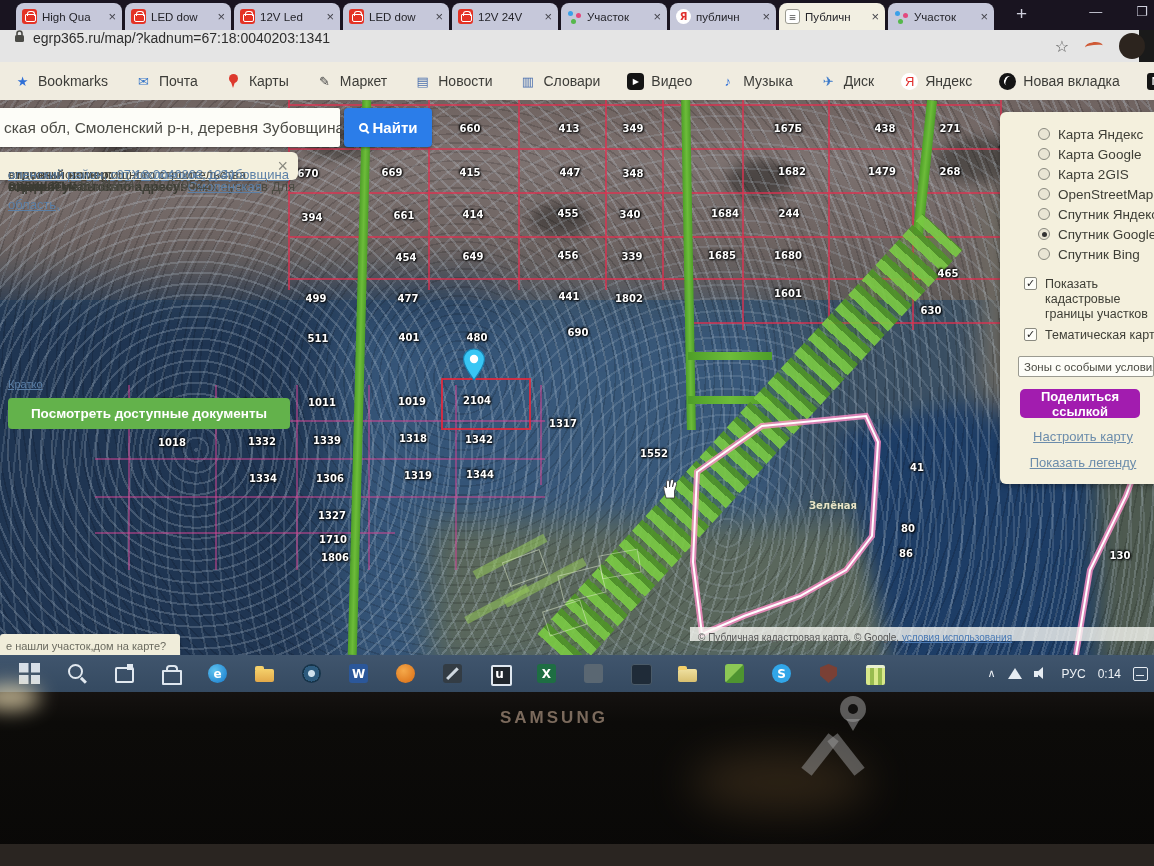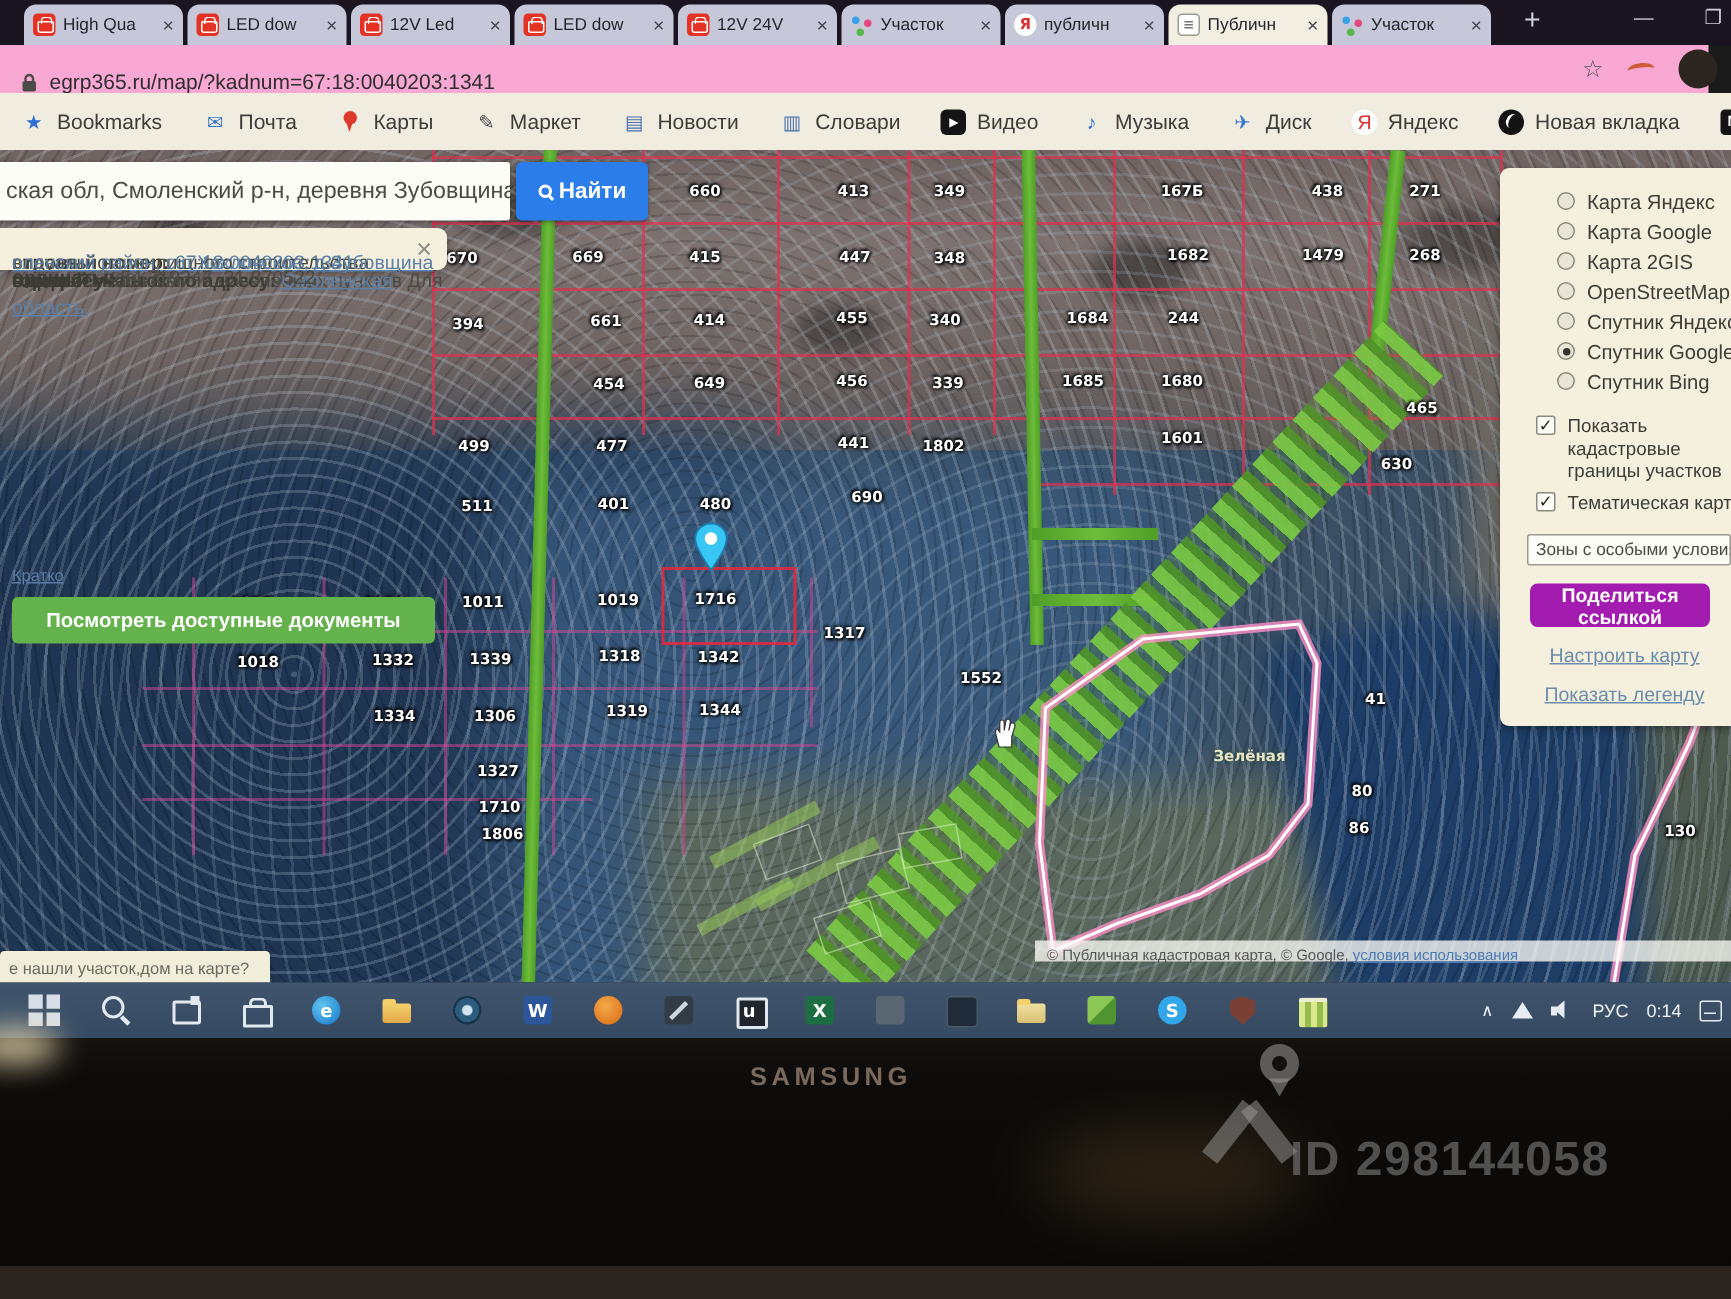--- a/index.html
+++ b/index.html
@@ -17,21 +17,21 @@
   .ic-ali::after { content:""; position:absolute; top:5px; left:3px; width:9px; height:6px; border:1.5px solid #fff; border-radius:1px 1px 2px 2px; }
   .ic-dots::after { content:""; position:absolute; left:1px; top:2px; width:5px; height:5px; border-radius:50%; background:#3aa0e8; box-shadow:8px 2px 0 #e3487e, 3px 8px 0 #55b84b; }
   .ic-ya { background:#fff; border-radius:50%; color:#e0302e; }
   .ic-doc { background:#fff; border:1px solid #9a9a90; color:#777; font-size:9px; }
   .tab-label { font-size:11.5px; color:#24242a; white-space:nowrap; overflow:hidden; flex:1; }
   .tab-close { font-size:13px; color:#44444c; margin-left:3px; flex:0 0 auto; }
   .new-tab { color:#cfd0dd; font-size:19px; margin:0 0 3px 8px; }
   .win-controls { position:absolute; right:6px; top:4px; color:#cfd0dd; font-size:13px; display:flex; gap:34px; }
 
   
-  .toolbar { position:absolute; left:0; top:30px; width:1139px; height:32px; background:#f9a8d4; display:flex; align-items:flex-end; }
+  .toolbar { position:absolute; left:0; top:30px; width:1139px; height:32px; background:#e5e5e5; display:flex; align-items:flex-start; }
   .lock-icon { margin:0 8px 0 14px; }
   .url-text { font-size:14px; color:#2e2e2e; }
   .tb-right { position:absolute; right:8px; top:0; height:32px; display:flex; align-items:center; gap:16px; }
   .star-icon { font-size:16px; color:#555; }
   .swoosh-icon { width:18px; height:9px; border-top:3.5px solid #cf5a36; border-radius:50%; transform:rotate(-6deg); }
   .avatar { width:26px; height:26px; border-radius:50%; background:#2c241e; margin-right:-14px; }
 
   
   .bookmarks { position:absolute; left:0; top:62px; width:1154px; height:38px; background:#f0ece0; display:flex; align-items:center; padding-left:14px; }
   .bm { display:flex; align-items:center; margin-right:27px; flex:0 0 auto; }
@@ -467,21 +467,21 @@
           <span class="parcel" style="position: absolute; left: 578px; top: 232px;">690</span>
 
           <span class="parcel" style="position: absolute; left: 168px; top: 303px;">1015</span>
 
           <span class="parcel" style="position: absolute; left: 257px; top: 303px;">1010</span>
 
           <span class="parcel" style="position: absolute; left: 322px; top: 302px;">1011</span>
 
           <span class="parcel" style="position: absolute; left: 412px; top: 301px;">1019</span>
 
-          <span class="parcel" style="position: absolute; left: 477px; top: 300px;">1716</span>
+          <span class="parcel" style="position: absolute; left: 477px; top: 300px;">2104</span>
 
           <span class="parcel" style="position: absolute; left: 563px; top: 323px;">1317</span>
 
           <span class="parcel" style="position: absolute; left: 172px; top: 342px;">1018</span>
 
           <span class="parcel" style="position: absolute; left: 262px; top: 341px;">1332</span>
 
           <span class="parcel" style="position: absolute; left: 327px; top: 340px;">1339</span>
 
           <span class="parcel" style="position: absolute; left: 413px; top: 338px;">1318</span>
@@ -727,16 +727,15 @@
   </div>
 
   <div class="bezel">
     <div class="bezel-glow1"></div>
     <div class="bezel-glow2"></div>
     <div class="bezel-edge"></div>
     <span class="brand">SAMSUNG</span>
     <div class="wm">
       <span class="wm-pin"></span>
       <span class="wm-chev"></span>
-      <span class="wm-id">ID 298144058</span>
     </div>
   </div>
 </div>
 
 </body></html>

